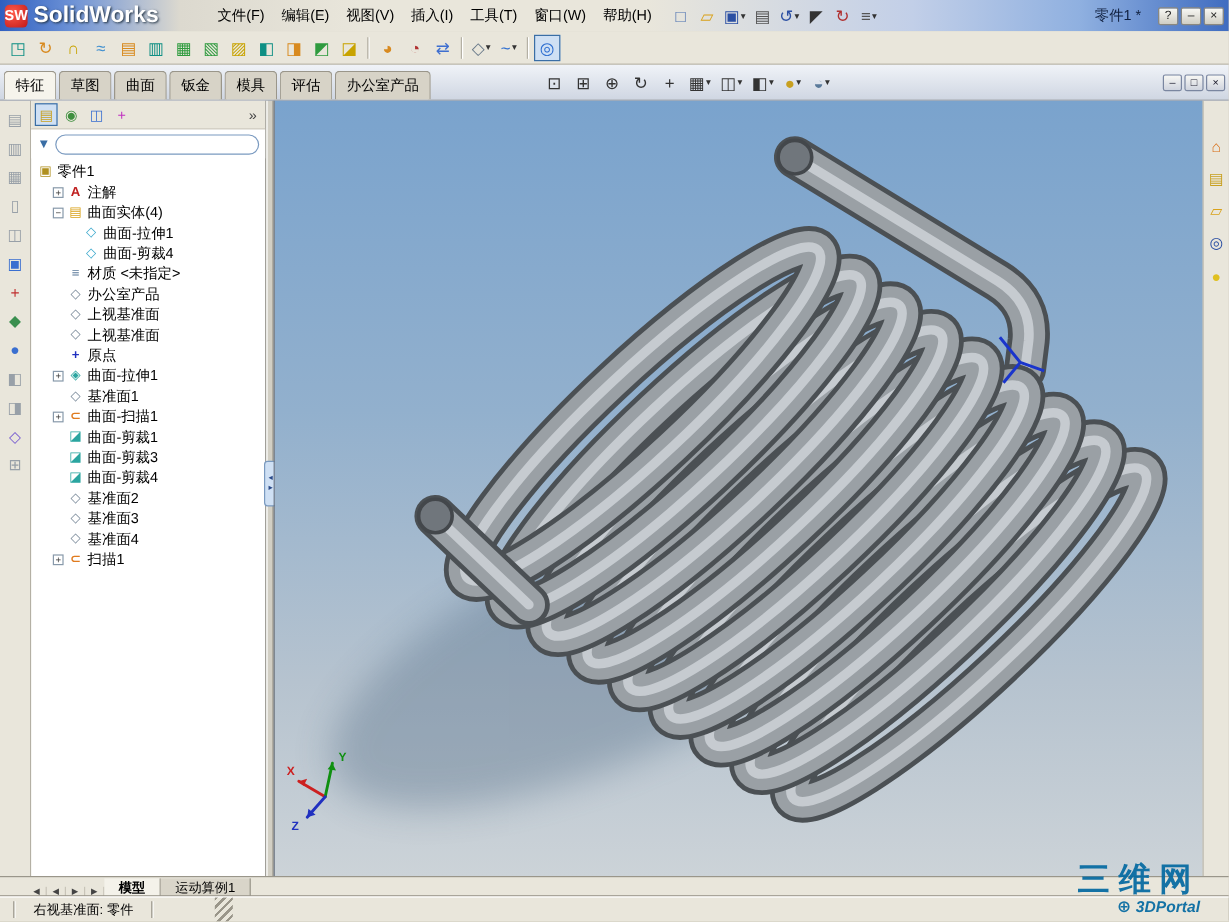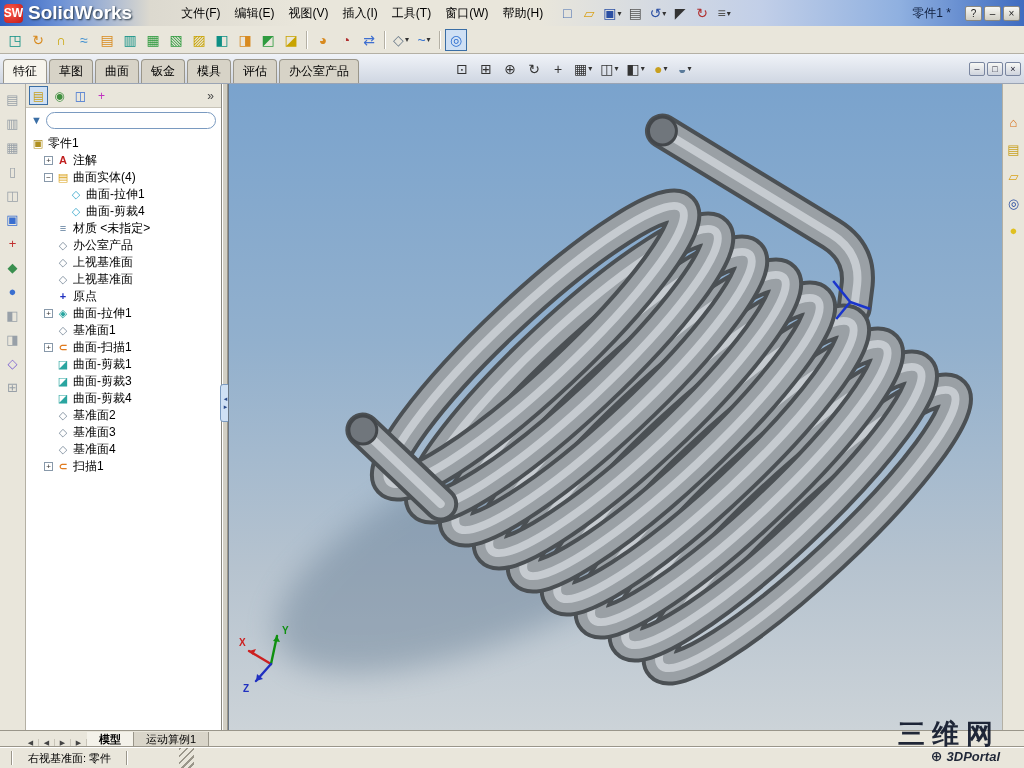--- a/index.html
+++ b/index.html
@@ -86,21 +86,21 @@
 
 
 .statusbar{height:21px;flex:none;background:#e9e6db;border-top:1px solid #fff;box-shadow:0 -1px 0 #9a968a;display:flex;align-items:center;font-size:11px;padding-left:6px;}
 .sb-left{flex:1;}
 .sb-sep{width:2px;height:14px;border-left:1px solid #9a968a;border-right:1px solid #fff;margin:0 5px;}
 .sb-edit{padding:1px 10px;}
 .sb-blank{width:46px;}
 .grip{width:15px;height:100%;background:repeating-linear-gradient(135deg,#9a968a 0 2px,transparent 2px 5px);}
 
 
-.watermark{position:absolute;right:24px;bottom:4px;z-index:40;text-align:right;color:#0f172a;opacity:.92;pointer-events:none;}
+.watermark{position:absolute;right:24px;bottom:4px;z-index:40;text-align:right;color:#0369a1;opacity:.92;pointer-events:none;}
 .wm1{font-size:27px;font-weight:bold;letter-spacing:7px;line-height:1.05;}
 .wm2{font-size:13px;font-weight:bold;font-style:italic;display:flex;align-items:center;justify-content:flex-end;gap:4px;}
 .wm-globe{font-style:normal;font-size:14px;}
 </style>
 </head>
 <body>
 
 <div id="app">
 
   <div class="titlebar">

